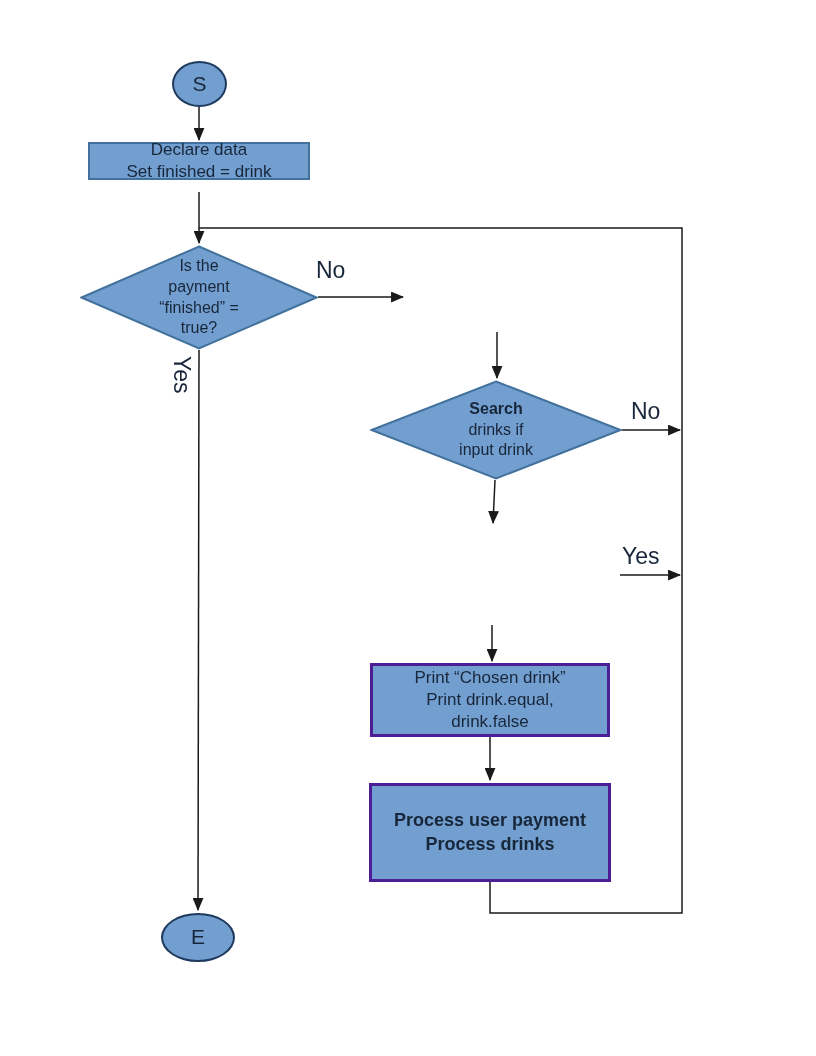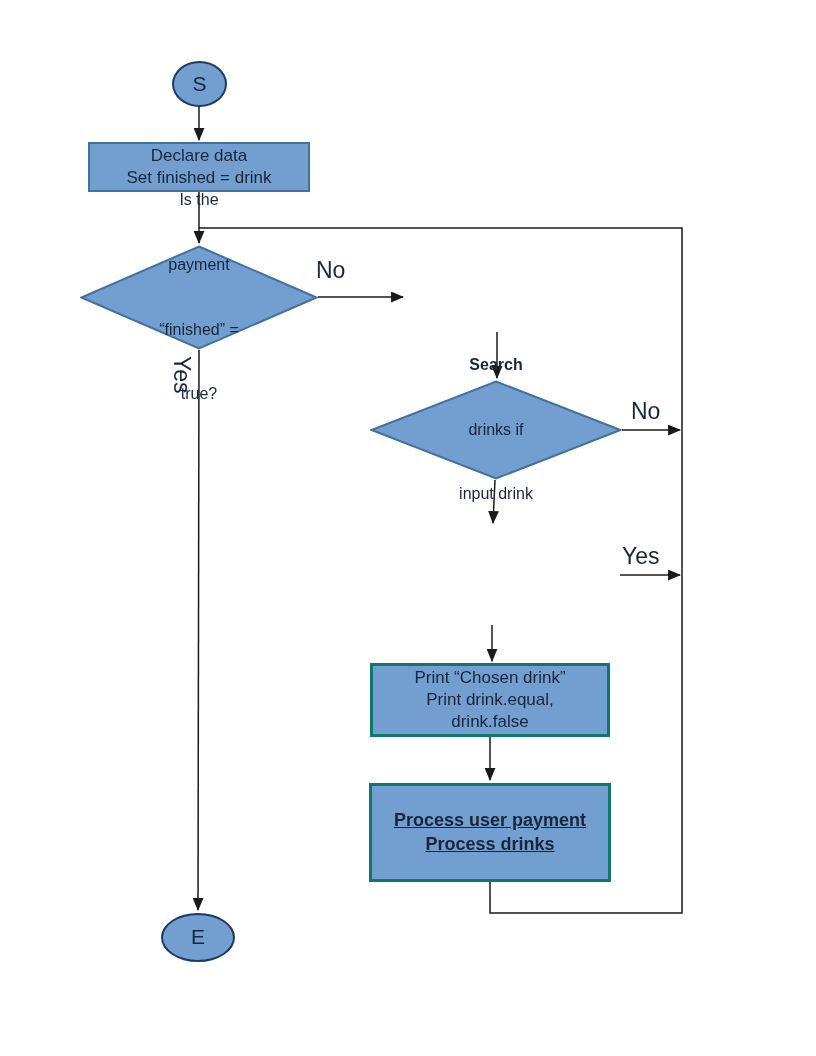--- a/index.html
+++ b/index.html
@@ -6,24 +6,24 @@
   .canvas{
     position:relative;width:816px;height:1056px;background:#ffffff;overflow:hidden;
     font-family:"Liberation Sans",sans-serif;color:#18263a;
   }
   .edges{position:absolute;left:0;top:0;width:816px;height:1056px;}
   .node{position:absolute;box-sizing:border-box;display:flex;flex-direction:column;
         align-items:center;justify-content:center;text-align:center;line-height:1.28;}
   .fillblue{background:#729fcf;}
   .terminal{border:2px solid #1f3a5f;border-radius:50%;font-size:21px;}
   .procbox{border:2px solid #41719c;font-size:17px;}
-  .darkbox{border:3px solid #0f766e;font-size:17px;align-items:center;}
+  .darkbox{border:3px solid #4c1d95;font-size:17px;align-items:center;}
   .shape-svg{position:absolute;left:0;top:0;}
   .overlay{position:absolute;left:0;top:0;right:0;bottom:0;display:flex;flex-direction:column;
-           align-items:center;justify-content:center;text-align:center;line-height:1.3;font-size:16px;gap:44px;}
+           align-items:center;justify-content:center;text-align:center;line-height:1.3;font-size:16px;}
   .poly-wrap{position:absolute;}
   .bold{font-weight:bold;}
   .edge-label{position:absolute;font-size:23px;white-space:nowrap;}
   .edge-label.vertical{writing-mode:vertical-rl;}
   .process-font{font-size:18px;line-height:1.33;}
 </style>
 </head>
 <body>
 
 <div class="canvas">
@@ -46,21 +46,21 @@
       <path d="M492,625 L492,661" marker-end="url(#ah)"></path>
       <path d="M490,737 L490,780" marker-end="url(#ah)"></path>
       <path d="M199,350 L198,910" marker-end="url(#ah)"></path>
     </g>
   </svg>
 
   <div class="node fillblue terminal" style="left:172px;top:61px;width:55px;height:46px;">
     <span>S</span>
   </div>
 
-  <div class="node fillblue procbox" style="left:88px;top:142px;width:222px;height:50px;">
+  <div class="node fillblue procbox" style="left:88px;top:142px;width:222px;height:38px;">
     <div>Declare data</div>
     <div>Set finished = drink</div>
   </div>
 
   <div class="poly-wrap" style="left:80px;top:245px;width:238px;height:105px;">
     <svg class="shape-svg" width="238" height="105" viewBox="0 0 238 105">
       <polygon points="119,1.5 236.5,52.5 119,103.5 1.5,52.5" fill="#729fcf" stroke="#41719c" stroke-width="2"></polygon>
     </svg>
     <div class="overlay">
       <div>Is the</div>
@@ -82,21 +82,21 @@
     </div>
   </div>
 
 
   <div class="node fillblue darkbox" style="left:370px;top:663px;width:240px;height:74px;">
     <div>Print “Chosen drink”</div>
     <div>Print drink.equal,</div>
     <div>drink.false</div>
   </div>
 
-  <div class="node fillblue darkbox process-font" style="left:369px;top:783px;width:242px;height:99px;text-decoration:underline;">
+  <div class="node fillblue darkbox process-font" style="left:369px;top:783px;width:242px;height:99px;">
     <div class="bold">Process user payment</div>
     <div class="bold">Process drinks</div>
   </div>
 
   <div class="node fillblue terminal" style="left:161px;top:913px;width:74px;height:49px;">
     <span>E</span>
   </div>
 
   <div class="edge-label" style="left:316px;top:257px;">No</div>
   <div class="edge-label vertical" style="left:168px;top:356px;">Yes</div>

